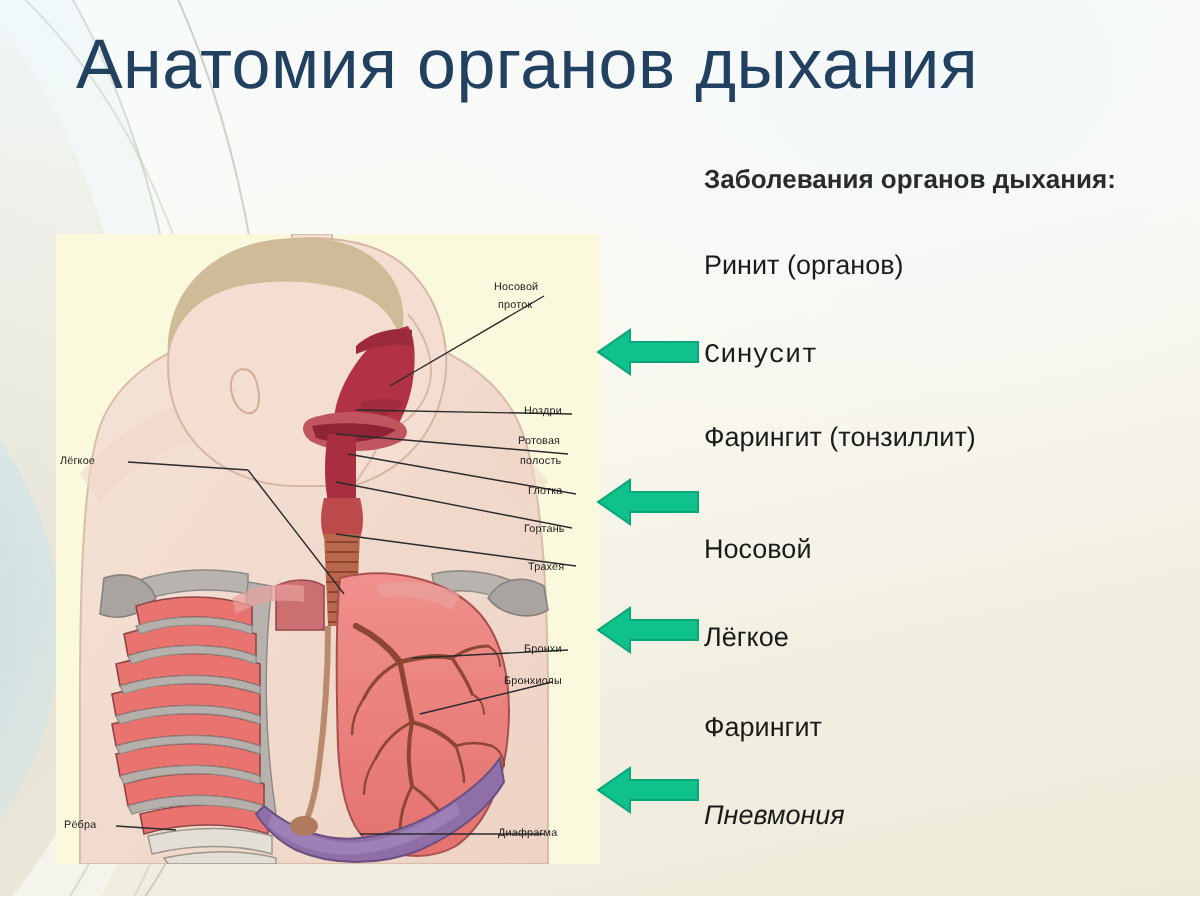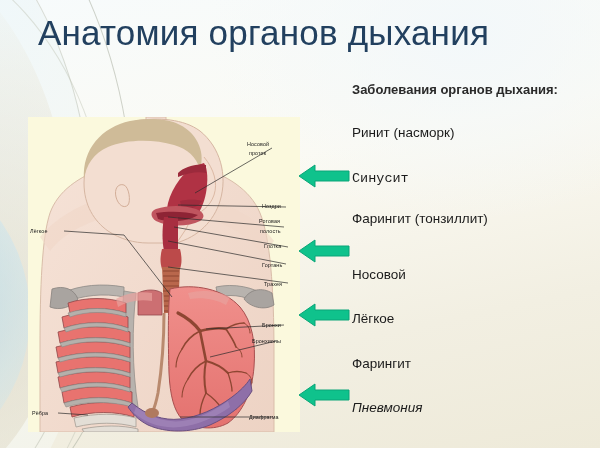--- a/index.html
+++ b/index.html
@@ -243,21 +243,21 @@
     <div class="lbl" style="left:236px;top:164px">Трахея</div>
     <div class="lbl" style="left:234px;top:205px">Бронхи</div>
     <div class="lbl" style="left:224px;top:221px">Бронхиолы</div>
     <div class="lbl" style="left:2px;top:111px">Лёгкое</div>
     <div class="lbl" style="left:4px;top:293px">Рёбра</div>
     <div class="lbl" style="left:221px;top:297px">Диафрагма</div>
   </div>
 
   <div id="dis-head">Заболевания органов дыхания:</div>
   <div id="dis-list">
-      <div class="dis-item" style="top: 125px;">Ринит (насморк)</div>
+      <div class="dis-item" style="top: 125px;">Ринит (органов)</div>
       <div class="dis-item" style="top: 171px; font-family: Liberation Mono, monospace;">Синусит</div>
       <div class="arrow" style="left: 298px; top: 163px;"><svg viewBox="0 0 52 26" width="52" height="26">
           <path d="M1 13 L17 2 L17 8 L51 8 L51 18 L17 18 L17 24 Z" fill="#0fc28c" stroke="#0aa578" stroke-width="1"></path>
         </svg></div>
       <div class="dis-item" style="top: 211px;">Фарингит (тонзиллит)</div>
       <div class="dis-item" style="top: 267px;">Носовой</div>
       <div class="arrow" style="left: 298px; top: 238px;"><svg viewBox="0 0 52 26" width="52" height="26">
           <path d="M1 13 L17 2 L17 8 L51 8 L51 18 L17 18 L17 24 Z" fill="#0fc28c" stroke="#0aa578" stroke-width="1"></path>
         </svg></div>
       <div class="dis-item" style="top: 311px;">Лёгкое</div>

